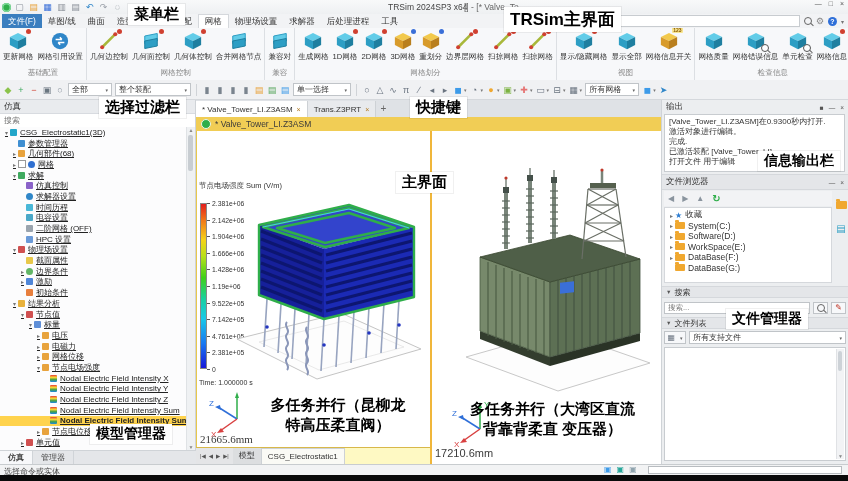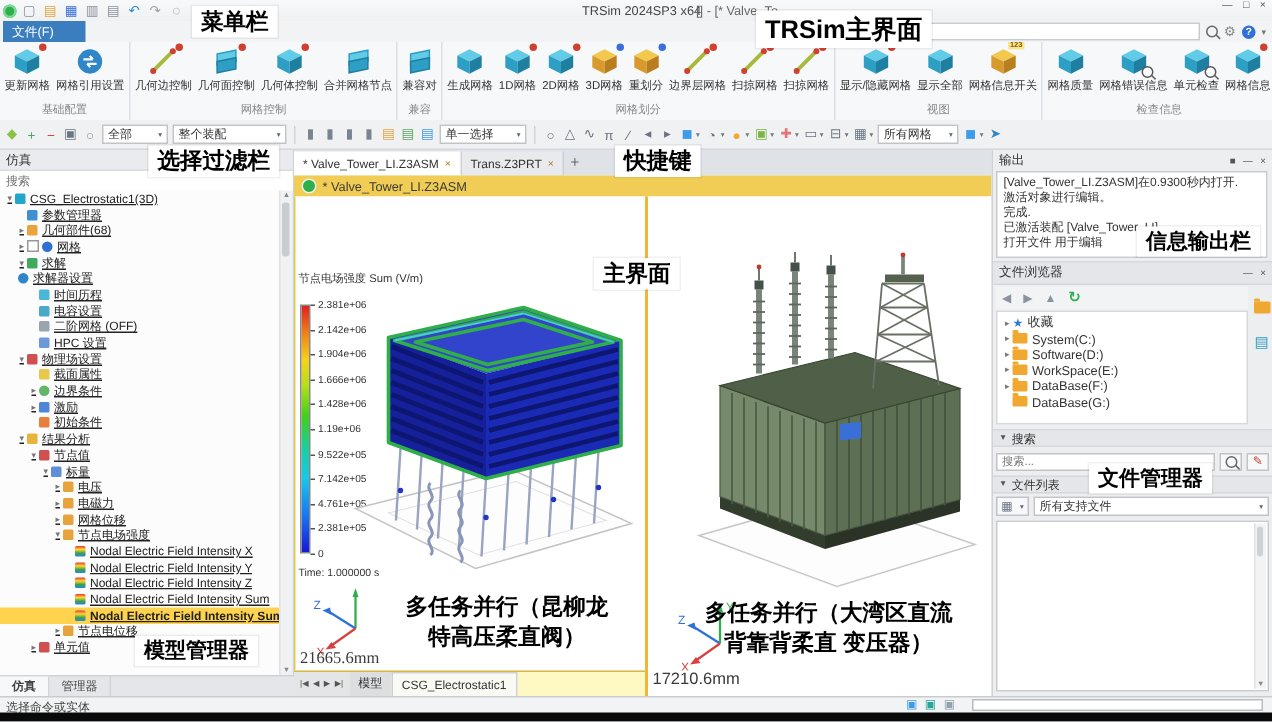--- a/index.html
+++ b/index.html
@@ -9,21 +9,21 @@
   #titlebar{position:absolute;left:0;top:0;width:848px;height:14px;background:linear-gradient(#f8f9fa,#eef0f2);border-bottom:1px solid #e2e4e7;}
   #qa{position:absolute;left:2px;top:1px;display:flex;align-items:center;gap:3px;}
   .qic{font-size:9px;line-height:12px;width:11px;text-align:center;cursor:default;}
   .qic.logo{width:9px;height:9px;border-radius:50%;background:#2fae4a;box-shadow:inset 0 0 0 1.5px #7fd89a;}
   #wintitle{position:absolute;left:388px;top:2px;font-size:8.5px;color:#444;}
   #dochint{position:absolute;left:464px;top:2px;font-size:8.5px;color:#666;}
   #wincontrols{position:absolute;right:4px;top:0;display:flex;gap:7px;}
   .wcb{font-size:7px;color:#555;}
   
   #menubar{position:absolute;left:0;top:14px;width:848px;height:14px;background:#f2f3f5;border-bottom:1px solid #dcdfe3;}
-  #menutabs{position:absolute;left:2px;top:0;display:flex;height:14px;flex-direction:column;}
+  #menutabs{position:absolute;left:2px;top:0;display:flex;height:14px;}
   .mtab{padding:0 6px;line-height:14px;font-size:8.5px;color:#333;white-space:nowrap;}
   .mtab.file{background:#3a7ebf;color:#fff;}
   .mtab.act{background:#fff;border:1px solid #d5d8dc;border-bottom:0;line-height:13px;}
   #menusearch{position:absolute;right:4px;top:1px;display:flex;align-items:center;gap:4px;}
   #menusearch .home{font-size:8px;color:#666;}
   #cmdsearch{width:210px;height:10px;border:1px solid #c8ccd0;background:#fff;font-size:7.5px;padding:0 3px;color:#333;font-family:inherit;}
   .mag{display:inline-block;width:6px;height:6px;border:1px solid #666;border-radius:50%;position:relative;}
   .mag::after{content:"";position:absolute;width:4px;height:1px;background:#666;right:-3px;bottom:-1px;transform:rotate(45deg);}
   #menusearch .gear{font-size:9px;color:#888;}
   #menusearch .help{width:9px;height:9px;border-radius:50%;background:#2f6fd8;color:#fff;font-size:7px;text-align:center;line-height:9px;font-weight:bold;}
@@ -563,21 +563,26 @@
           <span class="texp">▸</span>
           <span class="tcb"></span>
           <span class="ti ti-mesh"></span>
           <span class="tlb">网格</span>
         </div>
         <div class="trow" style="padding-left: 11px;">
           <span class="texp">▾</span>
           <span class="ti ti-solve"></span>
           <span class="tlb">求解</span>
         </div>
-        <div class="trow" style="padding-left: 5px;">
+        <div class="trow" style="padding-left: 19px;">
+          <span class="texp"></span>
+          <span class="ti ti-simctl"></span>
+          <span class="tlb">仿真控制</span>
+        </div>
+        <div class="trow" style="padding-left: 19px;">
           <span class="texp"></span>
           <span class="ti ti-solverset"></span>
           <span class="tlb">求解器设置</span>
         </div>
         <div class="trow" style="padding-left: 19px;">
           <span class="texp"></span>
           <span class="ti ti-time"></span>
           <span class="tlb">时间历程</span>
         </div>
         <div class="trow" style="padding-left: 19px;">

